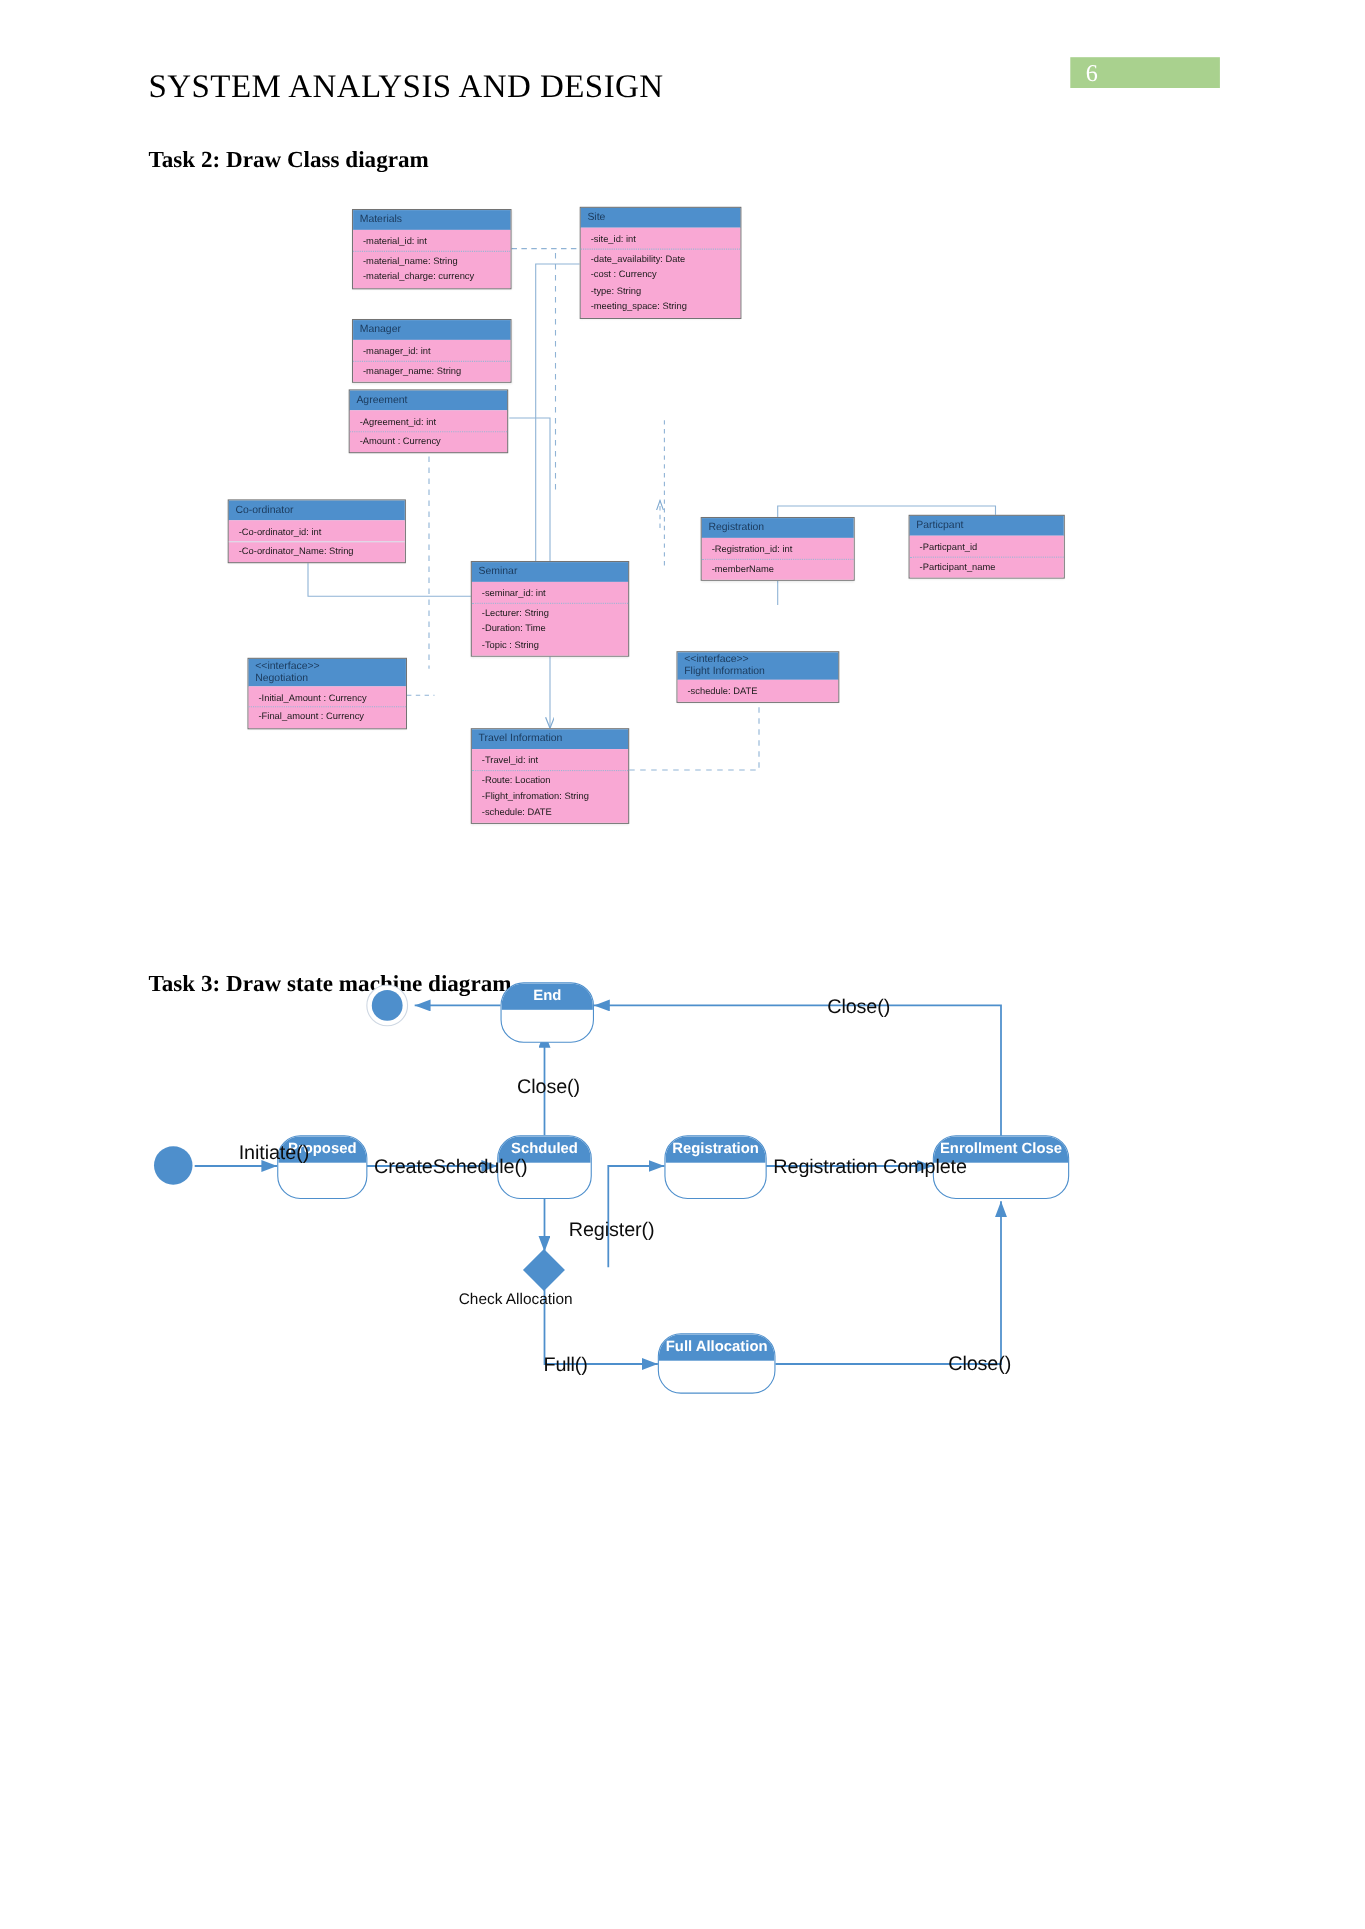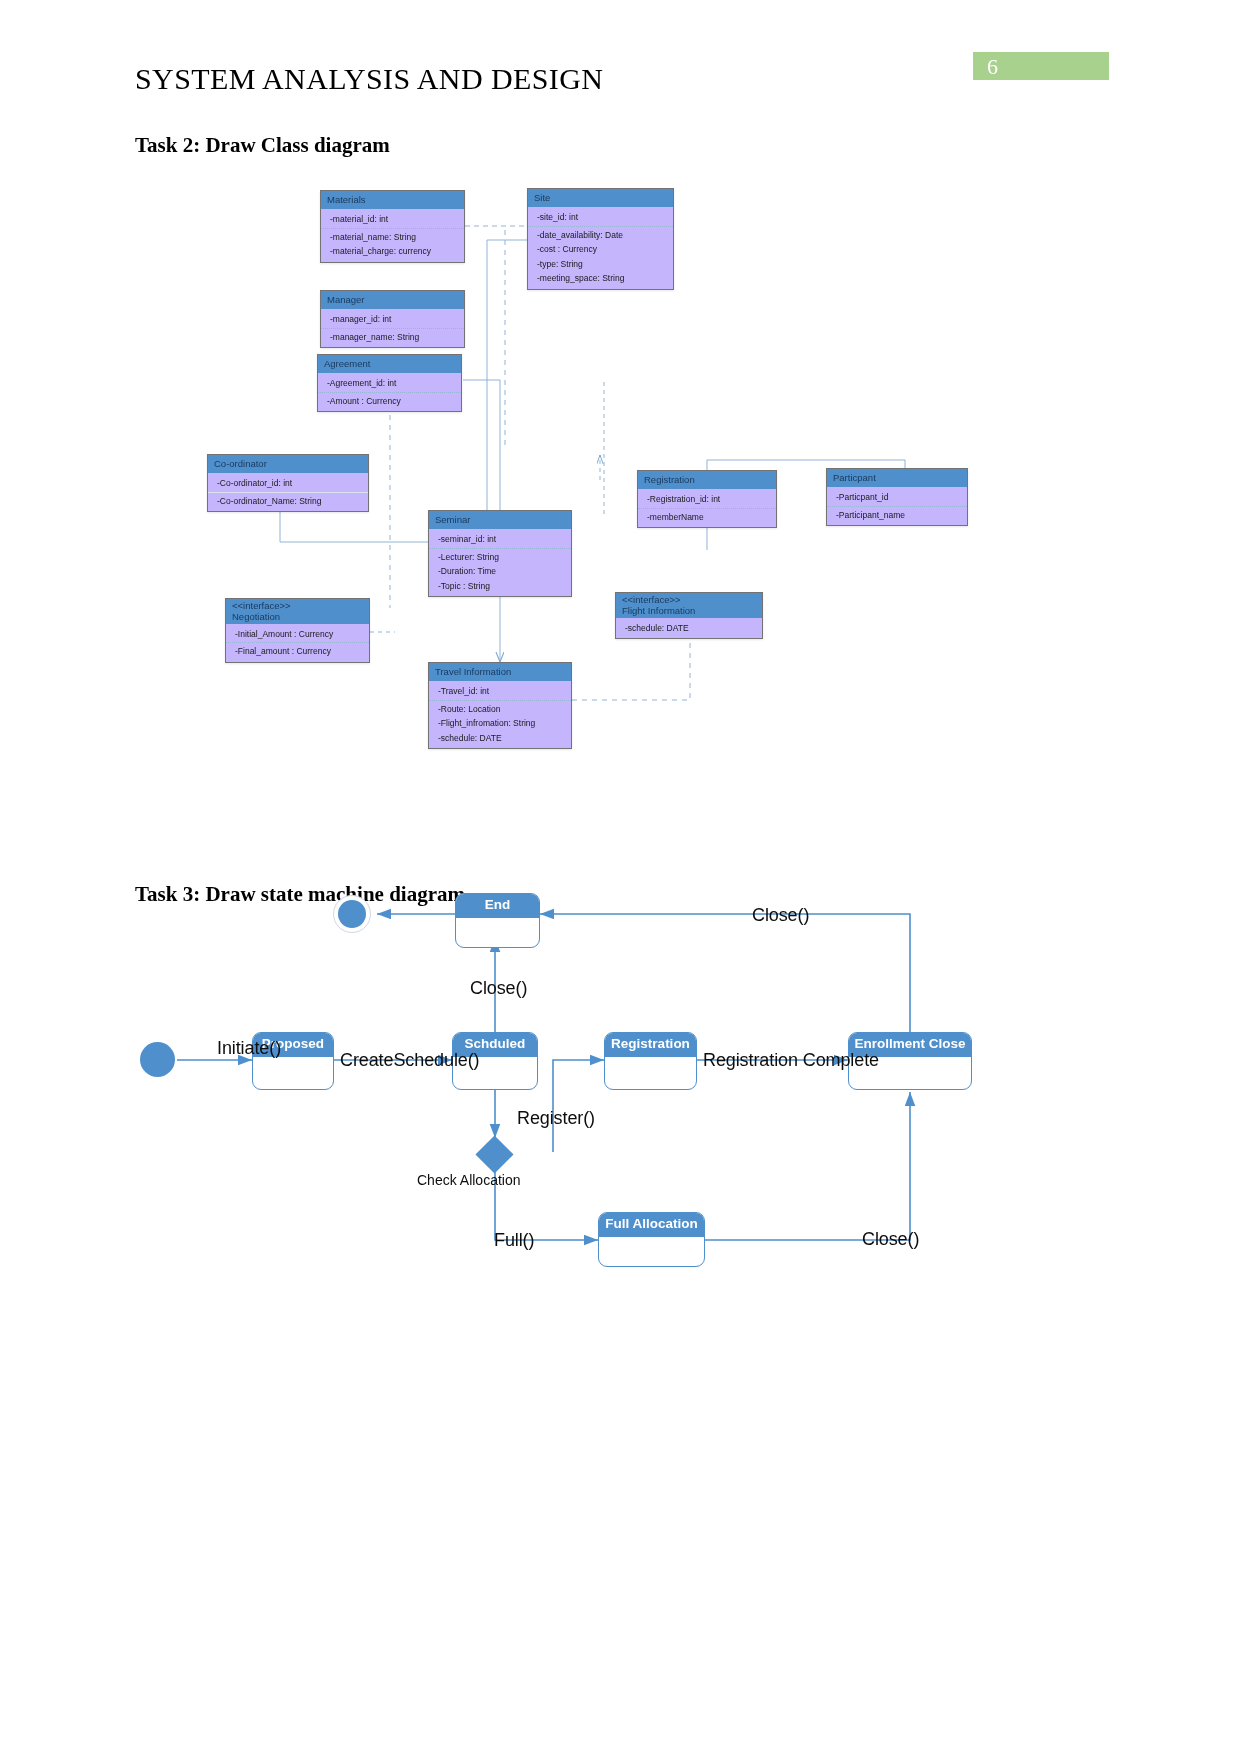--- a/index.html
+++ b/index.html
@@ -60,21 +60,21 @@
     font-size:9.5px;
     padding:4px 6px 3px 6px;
     line-height:1.15;
     font-weight:400;
   }
   .cls-header.iface {
     padding-top:2px; padding-bottom:1px;
   }
   .cls-body {
     padding:3px 0 3px 0;
-    background:#c4b5fd;
+    background:#f9a8d4;
   }
   .cls-attr {
     font-family:"Liberation Sans", sans-serif;
     font-size:8.5px;
     color:#1a1a1a;
     padding:2px 6px 2px 9px;
     line-height:1.25;
     white-space:nowrap;
   }
   .cls-sep {
@@ -88,21 +88,21 @@
     pointer-events:none;
   }
 
   
   #state-diagram {
     position:absolute; left:0; top:880px; width:1241px; height:420px;
   }
   .state-node {
     position:absolute;
     border:1.6px solid #4e8fcc;
-    border-radius:9px;
+    border-radius:21px;
     background:#ffffff;
     overflow:hidden;
   }
   .state-title {
     background:#4e8fcc;
     color:#ffffff;
     font-family:"Liberation Sans", sans-serif;
     font-size:13.5px;
     font-weight:bold;
     text-align:center;

